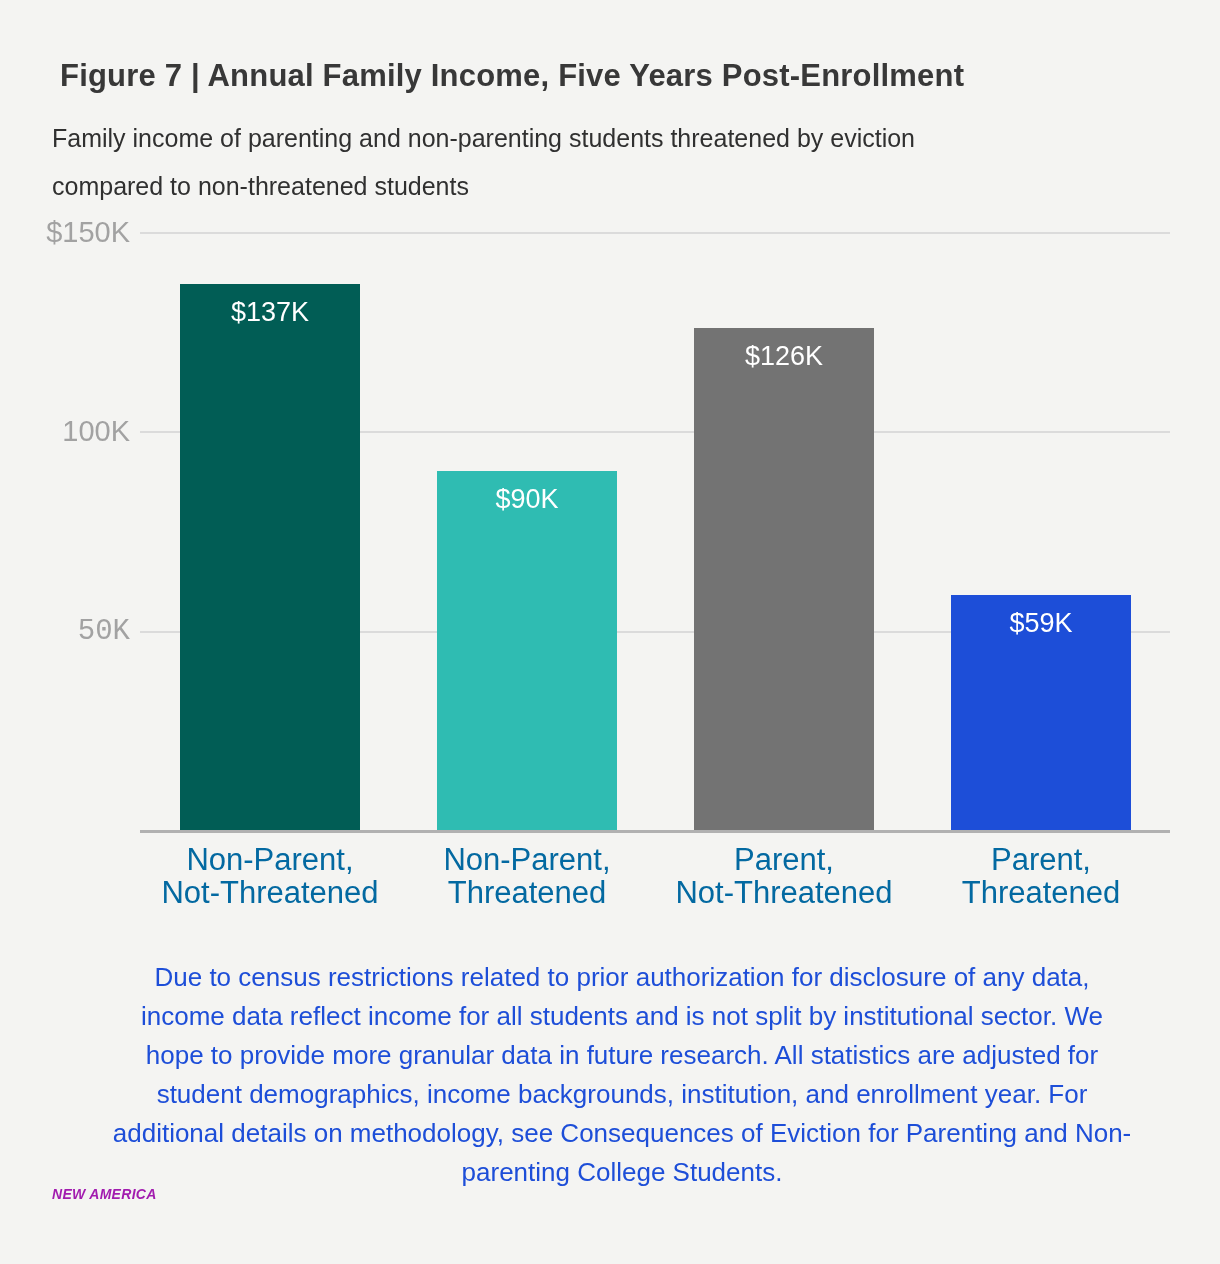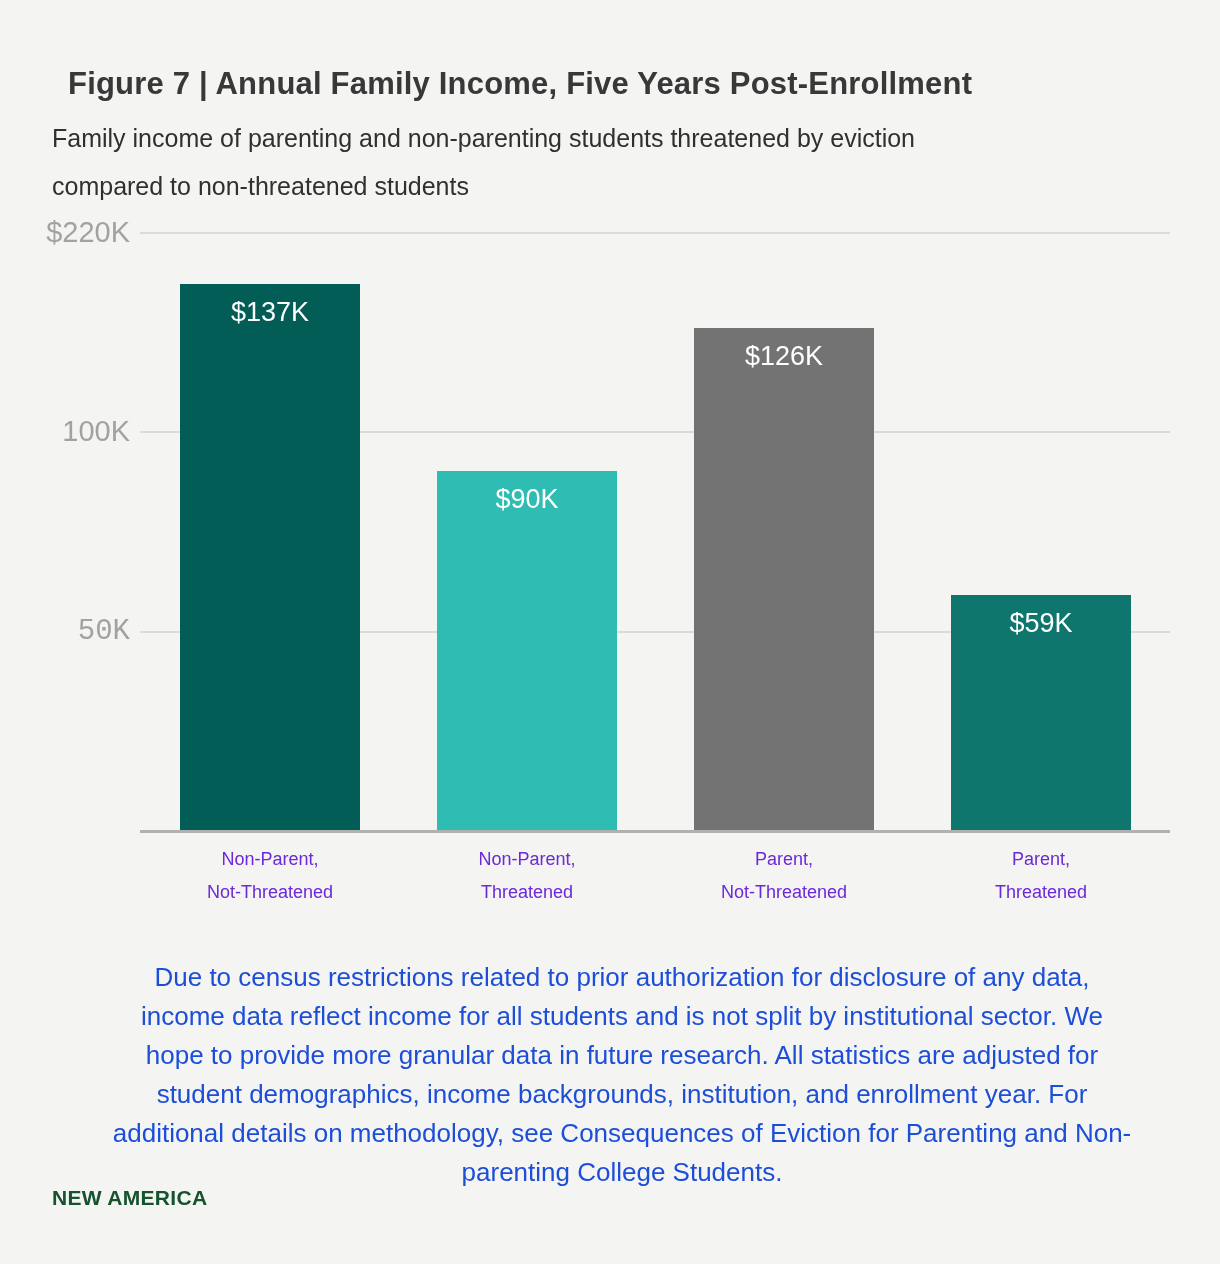--- a/index.html
+++ b/index.html
@@ -2,21 +2,21 @@
 <html><head>
 <meta charset="utf-8">
 <style>
   html,body{margin:0;padding:0;}
   body{
     width:1220px;height:1264px;position:relative;overflow:hidden;
     background:#F4F4F2;
     font-family:"Liberation Sans", sans-serif;
   }
   .title{
-    position:absolute;left:52px;top:50px;margin:16px;
+    position:absolute;left:52px;top:50px;margin:8px;
     font-size:31px;font-weight:700;color:#383838;letter-spacing:.2px;
   }
   .subtitle{
     position:absolute;left:52px;top:114px;margin:0;
     font-size:25px;font-weight:400;color:#303030;line-height:48px;
     white-space:pre-line;
   }
   #yticks{position:absolute;left:40px;top:232px;width:90px;height:598px;}
   .ytick{
     position:absolute;right:0;transform:translateY(-50%);
@@ -25,52 +25,52 @@
   #plot{
     position:absolute;left:140px;top:232px;width:1030px;height:598px;
     border-bottom:3px solid #B1B1B1;
   }
   .gridline{position:absolute;left:0;width:100%;height:2px;background:#DBDBDB;}
   .bar{position:absolute;bottom:0;width:180px;text-align:center;}
   .bar-label{display:inline-block;margin-top:13px;font-size:27px;color:#FFFFFF;}
   #xlabels{position:absolute;left:140px;top:843px;width:1030px;height:100px;}
   .xlabel{
     position:absolute;width:257px;text-align:center;
-    font-size:18px;line-height:33px;color:#6d28d9;white-space:pre-line;
+    font-size:31px;line-height:33px;color:#0369a1;white-space:pre-line;
   }
   .footnote{
     position:absolute;left:52px;top:958px;width:1140px;margin:0;
     font-size:26px;line-height:39px;color:#1d4ed8;white-space:pre-line;text-align:center;
   }
   .source{
     position:absolute;left:52px;top:1186px;
-    font-size:21px;font-weight:700;color:#14532d;letter-spacing:.3px;
+    font-size:14px;font-weight:700;color:#a21caf;letter-spacing:.3px;font-style:italic;
   }
 </style>
 </head>
 <body>
 
 <h1 class="title">Figure 7 | Annual Family Income, Five Years Post-Enrollment</h1>
 <p class="subtitle">Family income of parenting and non-parenting students threatened by eviction
 compared to non-threatened students</p>
 
 <div>
   <div id="yticks">
-      <div class="ytick" style="top: 0px;">$220K</div>
+      <div class="ytick" style="top: 0px;">$150K</div>
       <div class="ytick" style="top: 199.333px; margin-left: 40px;">100K</div>
       <div class="ytick" style="top: 398.667px; font-family: Liberation Mono, monospace;">50K</div>
     </div>
   <div id="plot">
       <div class="gridline" style="top: 0px;"></div>
       <div class="gridline" style="top: 199.333px;"></div>
       <div class="gridline" style="top: 398.667px;"></div>
       <div class="bar" style="left: 40px; width: 180px; height: 546.173px; background: rgb(1, 93, 85);"><span class="bar-label">$137K</span></div>
       <div class="bar" style="left: 297px; width: 180px; height: 358.8px; background: rgb(47, 188, 178);"><span class="bar-label">$90K</span></div>
       <div class="bar" style="left: 554px; width: 180px; height: 502.32px; background: #737373;"><span class="bar-label">$126K</span></div>
-      <div class="bar" style="left: 811px; width: 180px; height: 235.213px; background: #0f766e;"><span class="bar-label">$59K</span></div>
+      <div class="bar" style="left: 811px; width: 180px; height: 235.213px; background: #1d4ed8;"><span class="bar-label">$59K</span></div>
     </div>
   <div id="xlabels">
       <div class="xlabel" style="left: 1.5px;">Non-Parent,
 Not-Threatened</div>
       <div class="xlabel" style="left: 258.5px;">Non-Parent,
 Threatened</div>
       <div class="xlabel" style="left: 515.5px;">Parent,
 Not-Threatened</div>
       <div class="xlabel" style="left: 772.5px;">Parent,
 Threatened</div>

